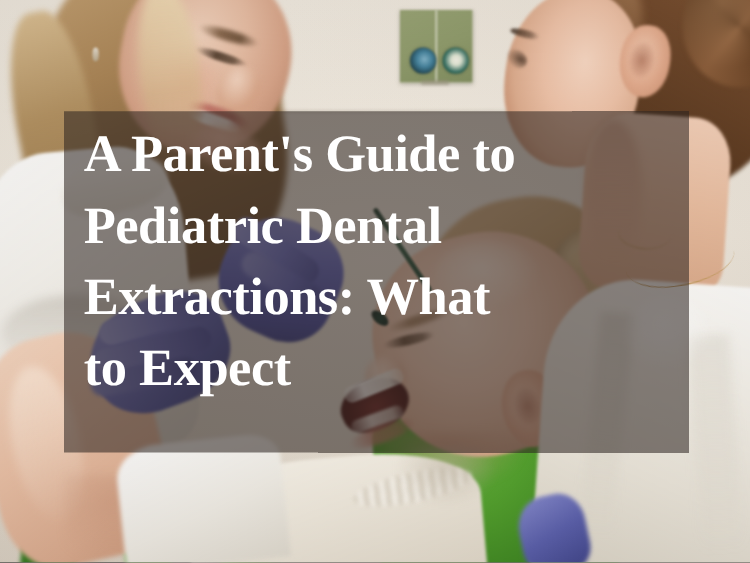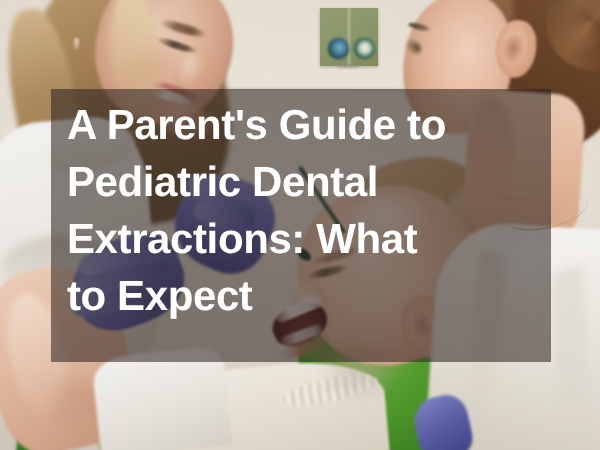--- a/index.html
+++ b/index.html
@@ -5,21 +5,21 @@
   html, body {
     margin: 0;
     padding: 0;
     background: #000;
   }
   #stage {
     position: relative;
     width: 600px;
     height: 450px;
     overflow: hidden;
-    font-family: Liberation Sans, sans-serif;
+    font-family: Liberation Serif, serif;
     background: #e9e2d8;
   }
 
   
   .photo {
     position: absolute;
     inset: 0;
     overflow: hidden;
   }
   .layer { position: absolute; }

